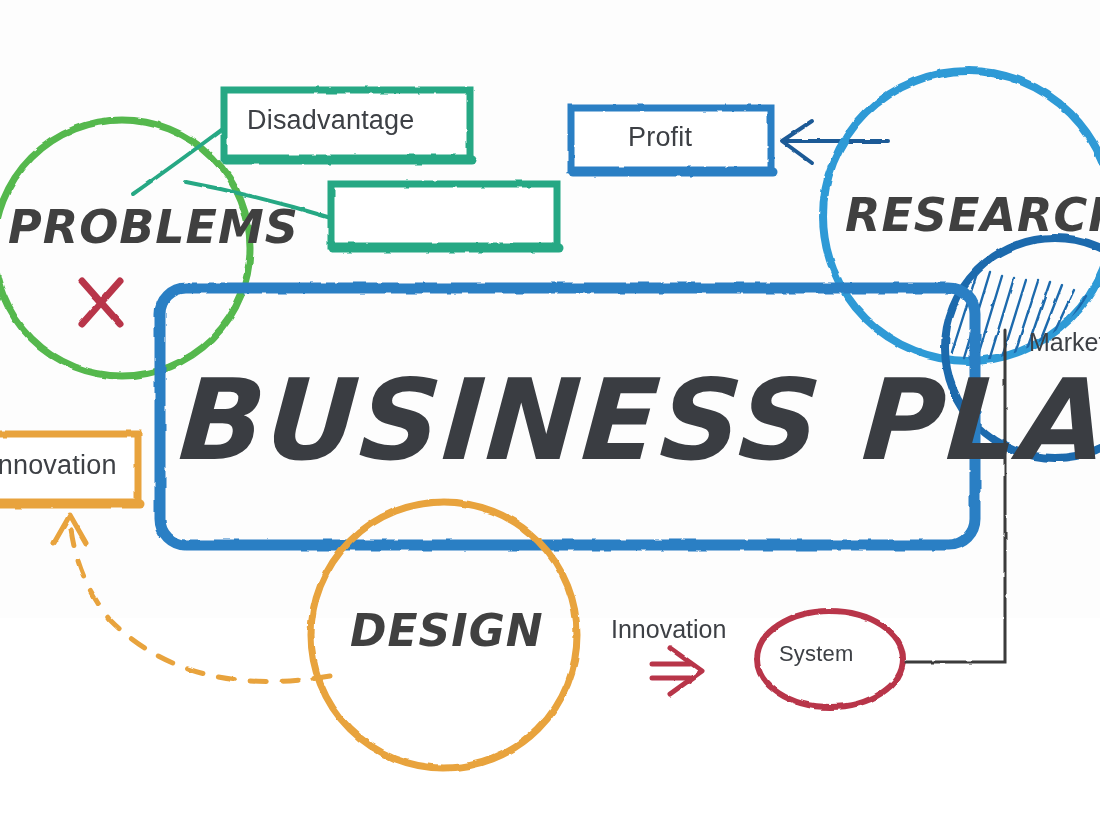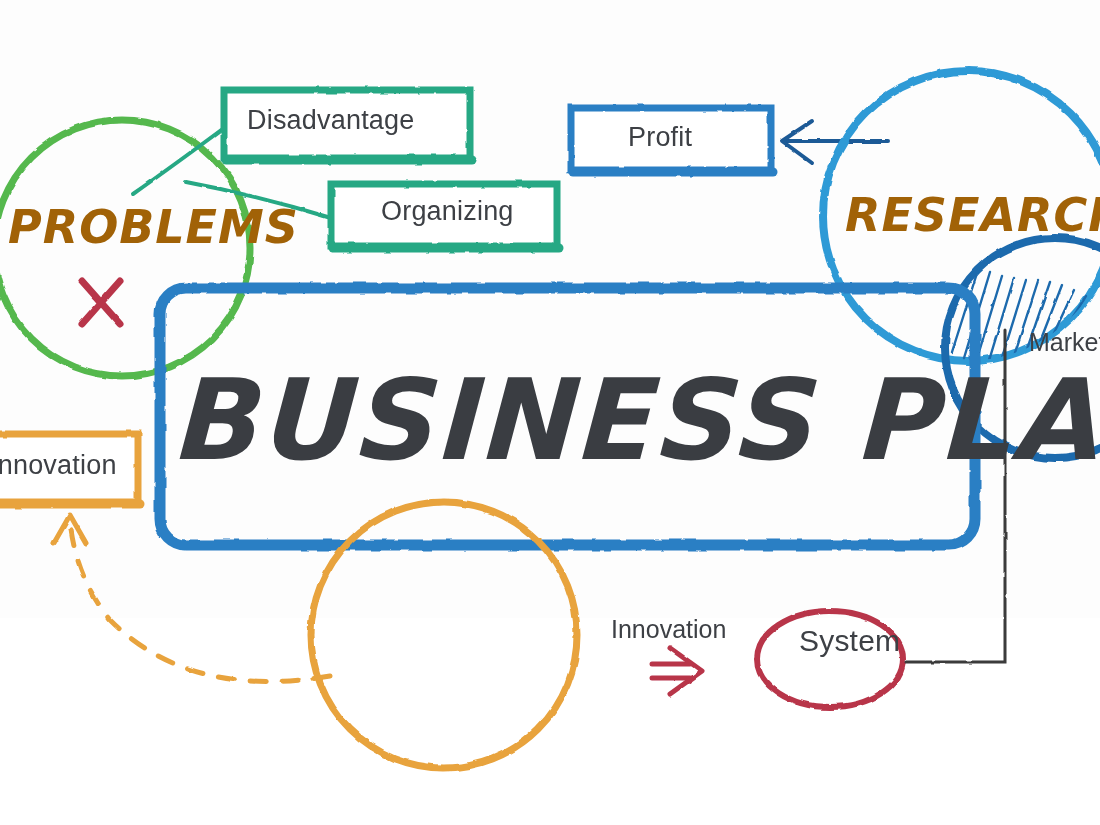--- a/index.html
+++ b/index.html
@@ -40,21 +40,21 @@
   .lbl-small {
     font-size: 25px;
   }
   
   .brush {
     position: absolute;
     white-space: nowrap;
     font-family: "DejaVu Sans", sans-serif;
     font-weight: bold;
     font-style: italic;
-    color: #a16207;
+    color: #404040;
   }
   .brush-title {
     color: #3a3d42;
     font-size: 112px;
     font-weight: bold;
     letter-spacing: 2px;
     font-style: italic;
     transform: skewX(-4deg);
   }
   .brush-problems { font-size: 46px; letter-spacing: 1px; }
@@ -176,32 +176,32 @@
 
       <ellipse cx="830" cy="659" rx="73" ry="48" fill="none" stroke="#b8354a" stroke-width="6" filter="url(#rough)"></ellipse>
 
       <polyline points="906,662 1005,662 1005,330" fill="none" stroke="#3a3a3a" stroke-width="3" stroke-linecap="round" stroke-linejoin="miter" filter="url(#rough2)"></polyline>
 
     </g>
   </svg>
 
   <div class="lbl lbl-box" style="left:247px; top:105px;">Disadvantage</div>
 
-  <div class="lbl lbl-box" style="left:381px; top:196px;">Organizing</div>
 
   <div class="lbl lbl-box" style="left:628px; top:122px;">Profit</div>
 
   <div class="lbl lbl-box" style="left:-10px; top:450px;">Innovation</div>
 
   <div class="lbl lbl-small" style="left:611px; top:615px;">Innovation</div>
 
   <div class="lbl lbl-small" style="left:1029px; top:328px;">Market</div>
 
-  <div class="lbl lbl-box" style="left:779px; top:624px; font-size:30px;margin-left:20px;">System</div>
+  <div class="lbl lbl-box" style="left:779px; top:641px; font-size:22px;">System</div>
 
   <div class="brush brush-problems" style="left:8px; top:200px;">PROBLEMS</div>
 
   <div class="brush brush-research" style="left:845px; top:188px;">RESEARCH</div>
 
+  <div class="brush brush-design" style="left:350px; top:605px;">DESIGN</div>
 
   <div class="brush brush-title" style="left:180px; top:355px;">BUSINESS PLAN</div>
 
 </div>
 
 </body></html>

